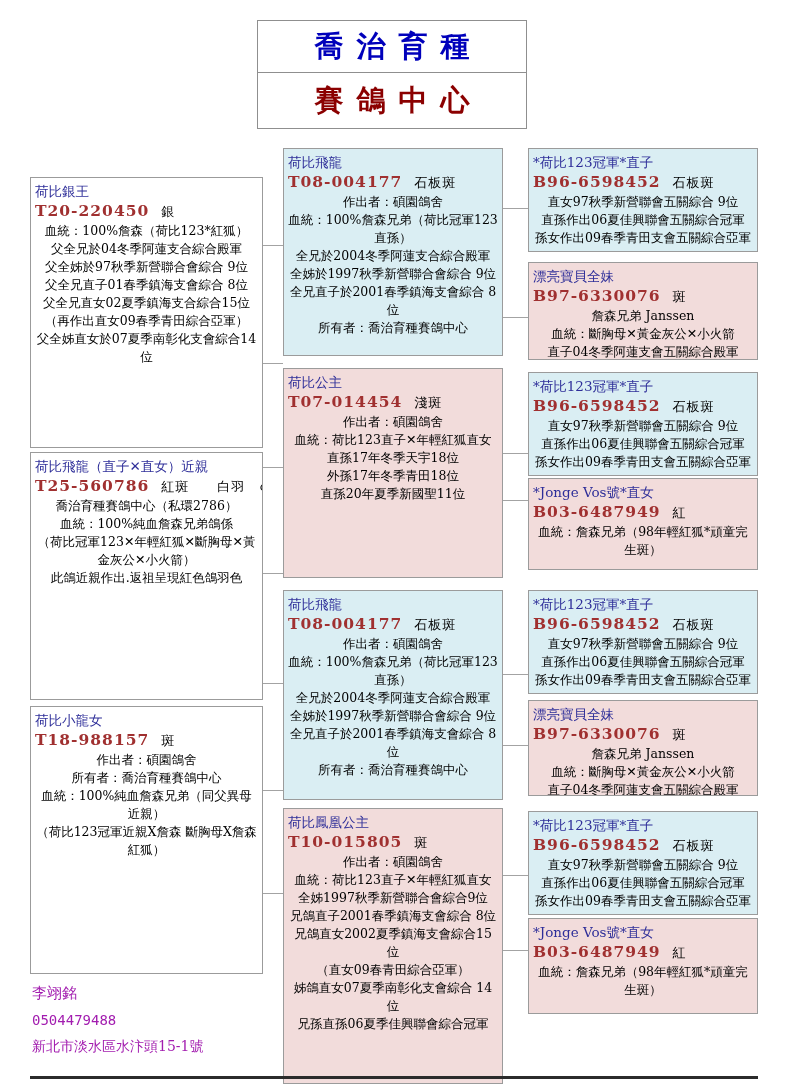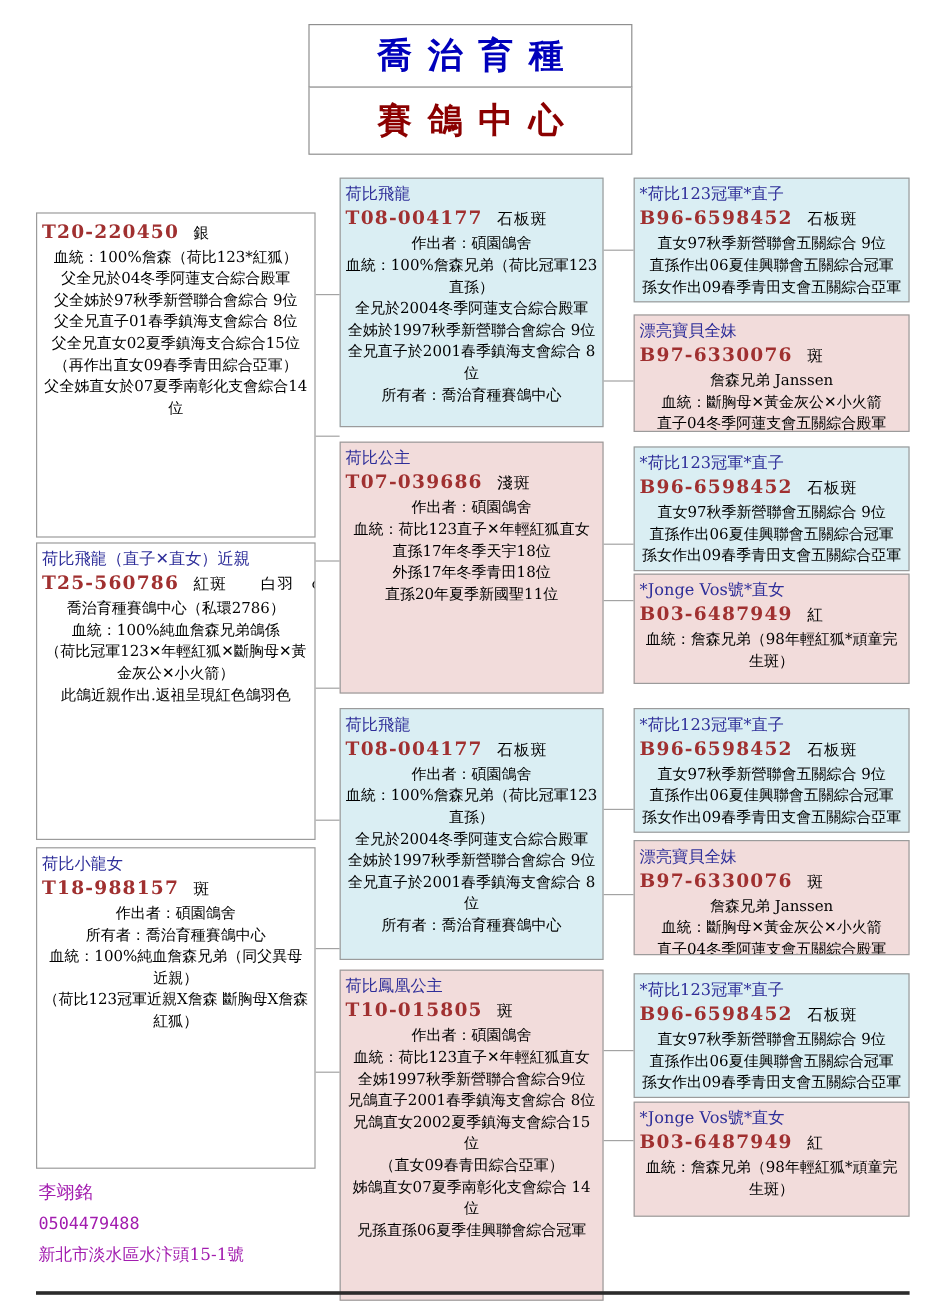--- a/index.html
+++ b/index.html
@@ -47,20 +47,21 @@
 <div class="page">
 
   <div class="titlebox t2">
     <div class="ttext">賽鴿中心</div>
   </div>
   <div class="titlebox t1">
     <div class="ttext">喬治育種</div>
   </div>
 
   <div class="box" style="left:30px;top:177px;width:233px;height:271px">
+    <div class="bname">荷比銀王</div>
     <div class="ringrow"><span class="ring">T20-220450</span><span class="note">銀</span></div>
     <div>
         <div class="bline">血統：100%詹森（荷比123*紅狐）</div>
         <div class="bline">父全兄於04冬季阿蓮支合綜合殿軍</div>
         <div class="bline">父全姊於97秋季新營聯合會綜合 9位</div>
         <div class="bline">父全兄直子01春季鎮海支會綜合 8位</div>
         <div class="bline">父全兄直女02夏季鎮海支合綜合15位</div>
         <div class="bline">（再作出直女09春季青田綜合亞軍）</div>
         <div class="bline">父全姊直女於07夏季南彰化支會綜合14位</div>
       </div>
@@ -93,21 +94,21 @@
         <div class="bline">作出者：碩園鴿舍</div>
         <div class="bline">血統：100%詹森兄弟（荷比冠軍123直孫）</div>
         <div class="bline">全兄於2004冬季阿蓮支合綜合殿軍</div>
         <div class="bline">全姊於1997秋季新營聯合會綜合 9位</div>
         <div class="bline">全兄直子於2001春季鎮海支會綜合 8位</div>
         <div class="bline">所有者：喬治育種賽鴿中心</div>
       </div>
   </div>
   <div class="box pink" style="left:283px;top:368px;width:220px;height:210px">
     <div class="bname">荷比公主</div>
-    <div class="ringrow"><span class="ring">T07-039686</span><span class="note">淺斑</span></div>
+    <div class="ringrow"><span class="ring">T07-014454</span><span class="note">淺斑</span></div>
     <div>
         <div class="bline">作出者：碩園鴿舍</div>
         <div class="bline">血統：荷比123直子✕年輕紅狐直女</div>
         <div class="bline">直孫17年冬季天宇18位</div>
         <div class="bline">外孫17年冬季青田18位</div>
         <div class="bline">直孫20年夏季新國聖11位</div>
       </div>
   </div>
   <div class="box blue" style="left:283px;top:590px;width:220px;height:210px">
     <div class="bname">荷比飛龍</div>

